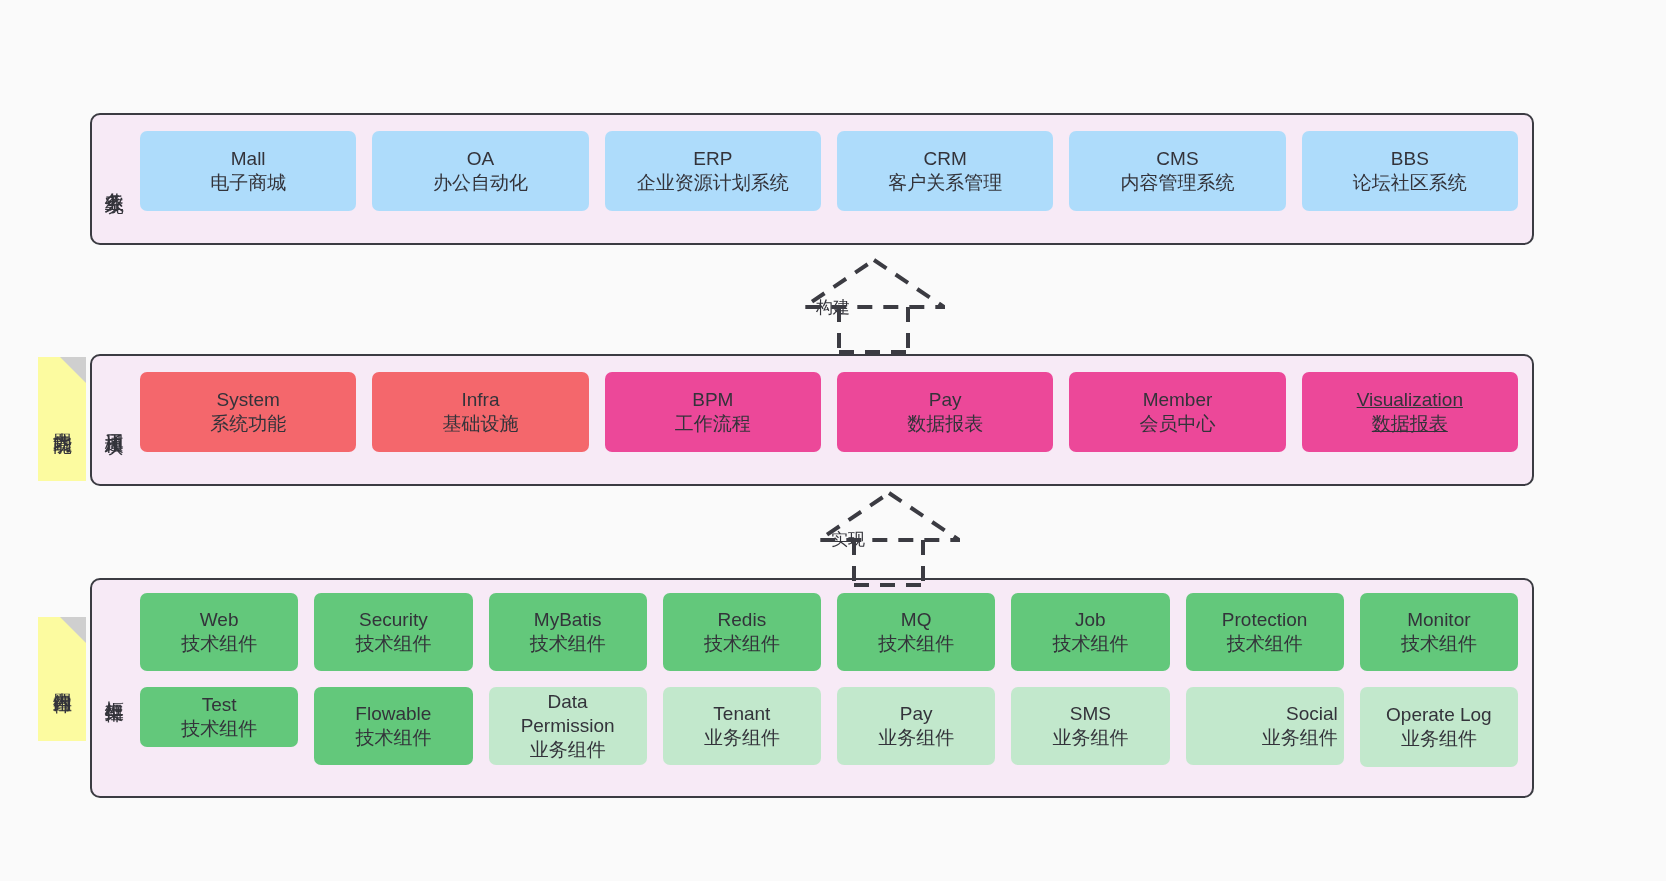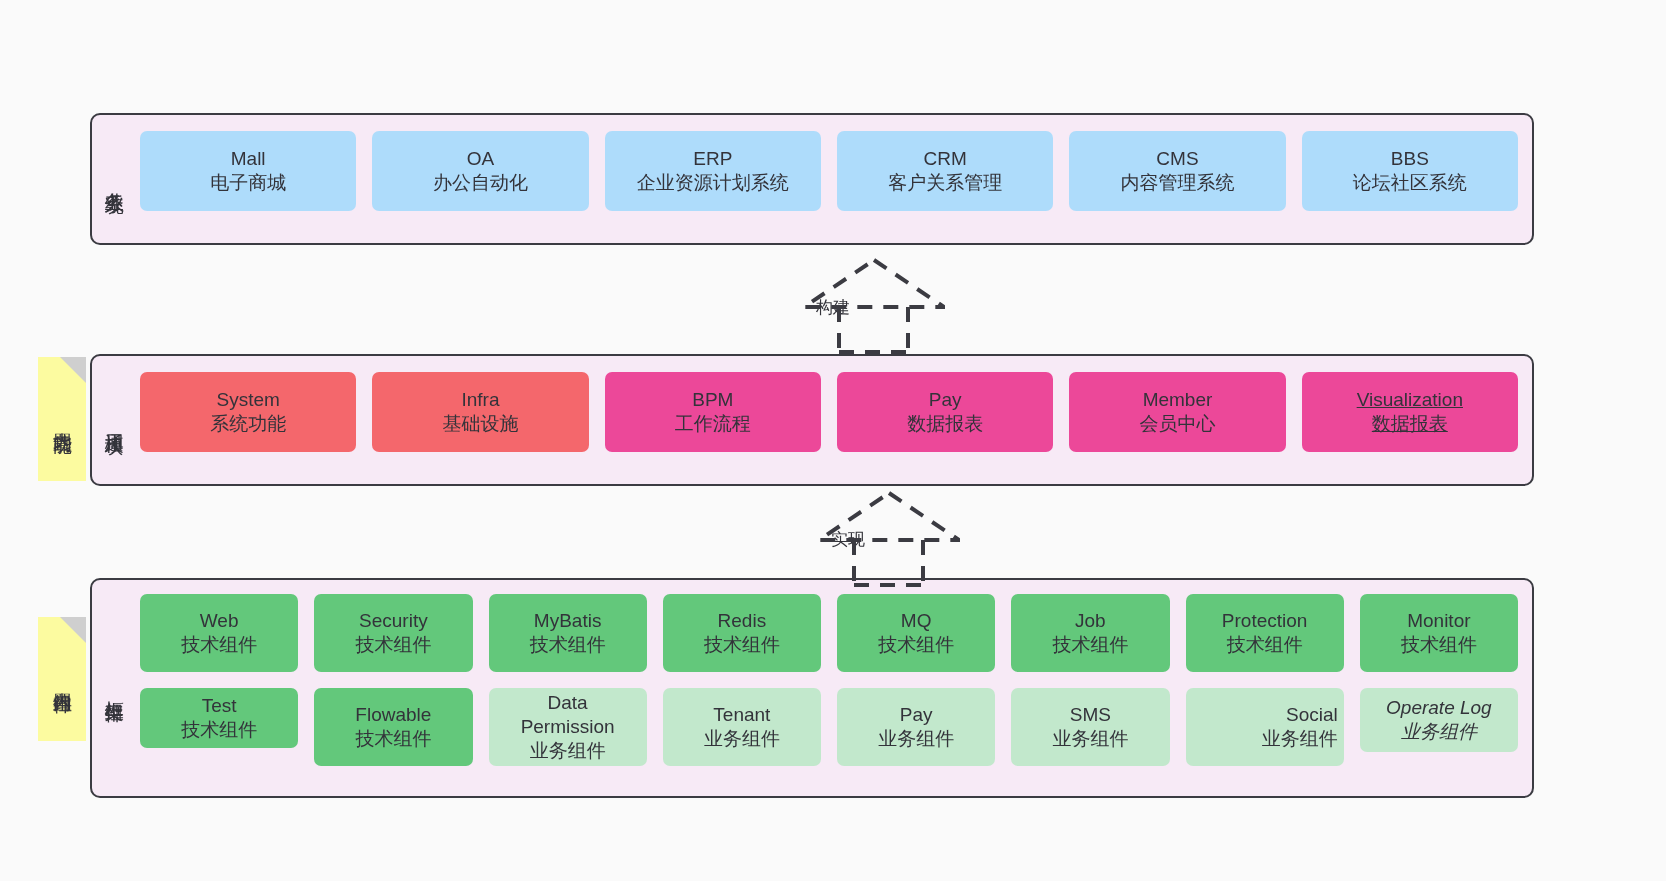--- a/index.html
+++ b/index.html
@@ -278,21 +278,21 @@
           <span class="cn">业务组件</span>
         </div>
         <div class="cell c-lightgreen" style="height:78px;">
           <span class="en">SMS</span>
           <span class="cn">业务组件</span>
         </div>
         <div class="cell c-lightgreen" style="height:78px;align-items:flex-end;">
           <span class="en">Social</span>
           <span class="cn">业务组件</span>
         </div>
-        <div class="cell c-lightgreen" style="height:64px;font-style:italic;">
+        <div class="cell c-lightgreen" style="height:80px;">
           <span class="en">Operate Log</span>
           <span class="cn">业务组件</span>
         </div>
       </div>
 
     </div>
   </div>
 
 </div>
 

